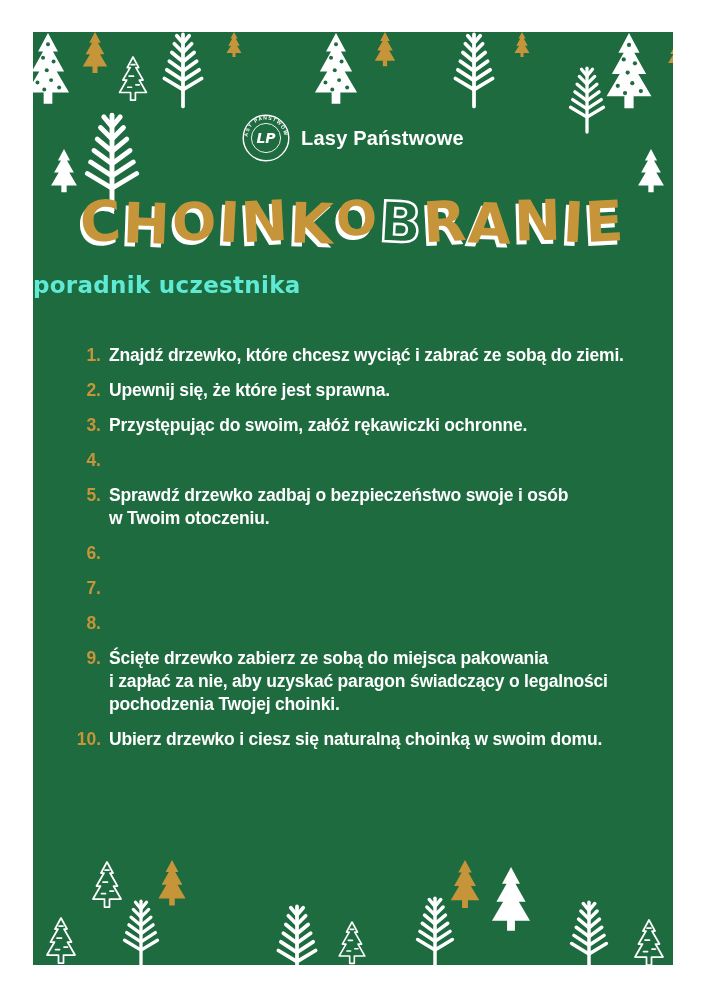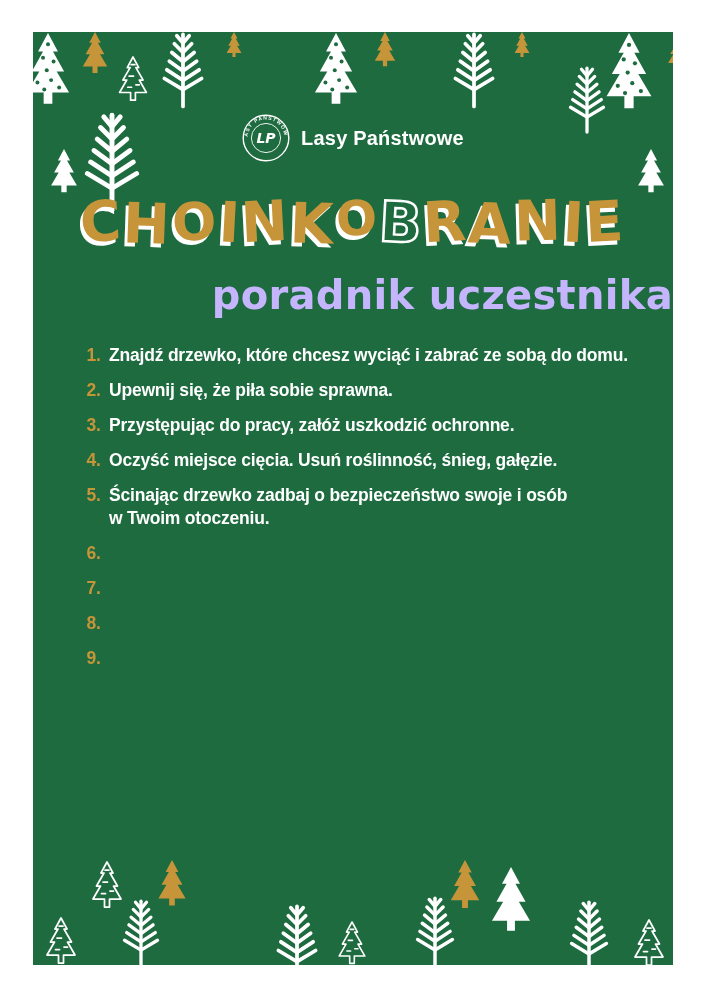--- a/index.html
+++ b/index.html
@@ -23,22 +23,22 @@
     color:var(--gold);letter-spacing:2px;white-space:nowrap;}
   .title-letter{display:inline-block;text-shadow:-3px 4px 0 #ffffff;}
   .title-letter:nth-child(4n+1){transform:rotate(-3deg);}
   .title-letter:nth-child(4n+2){transform:rotate(2deg) translateY(2px);}
   .title-letter:nth-child(4n+3){transform:rotate(-1.5deg) translateY(-1px);}
   .title-letter:nth-child(4n){transform:rotate(3deg) translateY(1px);}
   .title-letter:nth-child(3){font-size:.93em;}
   .title-letter:nth-child(7){font-size:.86em;vertical-align:5px;}
   .title-letter.outline{color:var(--green);-webkit-text-stroke:2.5px #ffffff;text-shadow:none;}
 
-  .subtitle{position:absolute;top:240px;left:0;width:100%;text-align:right;
-    font-family:"DejaVu Sans",sans-serif;font-weight:bold;font-size:40px;color:#c4b5fd;letter-spacing:.3px;}
+  .subtitle{position:absolute;top:240px;left:0;width:100%;text-align:left;
+    font-family:"DejaVu Sans",sans-serif;font-weight:bold;font-size:23px;color:#5eead4;letter-spacing:.3px;}
 
   .list{position:absolute;top:312px;left:34px;width:580px;list-style:none;}
   .list-item{display:flex;align-items:flex-start;margin-bottom:12px;}
   .item-number{flex:0 0 42px;width:42px;text-align:right;padding-right:8px;
     color:var(--gold);font-weight:bold;font-size:17.5px;line-height:23px;}
   .item-text{color:#fff;font-weight:bold;font-size:17.5px;line-height:23px;
     letter-spacing:-0.2px;white-space:pre-line;}
 
   .seal-ring{fill:none;stroke:#fff;}
   .seal-arc-text{fill:#fff;font-size:5px;font-weight:bold;letter-spacing:1.1px;font-family:"Liberation Sans",sans-serif;}
@@ -128,47 +128,53 @@
       <span class="logo-text">Lasy Państwowe</span>
     </div>
 
     <h1 class="title" id="title"><span class="title-letter">C</span><span class="title-letter">H</span><span class="title-letter">O</span><span class="title-letter">I</span><span class="title-letter">N</span><span class="title-letter">K</span><span class="title-letter">O</span><span class="title-letter outline">B</span><span class="title-letter">R</span><span class="title-letter">A</span><span class="title-letter">N</span><span class="title-letter">I</span><span class="title-letter">E</span></h1>
 
     <h2 class="subtitle">poradnik uczestnika</h2>
 
     <ol class="list" id="list">
         <li class="list-item">
           <span class="item-number">1.</span>
-          <span class="item-text">Znajdź drzewko, które chcesz wyciąć i zabrać ze sobą do domu.</span>
+          <span class="item-text">Znajdź drzewko, które chcesz wyciąć i zabrać ze sobą do ziemi.</span>
         </li>
         <li class="list-item">
           <span class="item-number">2.</span>
-          <span class="item-text">Upewnij się, że piła sobie sprawna.</span>
+          <span class="item-text">Upewnij się, że które jest sprawna.</span>
         </li>
         <li class="list-item">
           <span class="item-number">3.</span>
-          <span class="item-text">Przystępując do pracy, załóż uszkodzić ochronne.</span>
+          <span class="item-text">Przystępując do swoim, załóż rękawiczki ochronne.</span>
         </li>
         <li class="list-item">
           <span class="item-number">4.</span>
-          <span class="item-text">Oczyść miejsce cięcia. Usuń roślinność, śnieg, gałęzie.</span>
         </li>
         <li class="list-item">
           <span class="item-number">5.</span>
-          <span class="item-text">Ścinając drzewko zadbaj o bezpieczeństwo swoje i osób
+          <span class="item-text">Sprawdź drzewko zadbaj o bezpieczeństwo swoje i osób
 w Twoim otoczeniu.</span>
         </li>
         <li class="list-item">
           <span class="item-number">6.</span>
         </li>
         <li class="list-item">
           <span class="item-number">7.</span>
         </li>
         <li class="list-item">
           <span class="item-number">8.</span>
         </li>
         <li class="list-item">
           <span class="item-number">9.</span>
+          <span class="item-text">Ścięte drzewko zabierz ze sobą do miejsca pakowania
+i zapłać za nie, aby uzyskać paragon świadczący o legalności
+pochodzenia Twojej choinki.</span>
+        </li>
+        <li class="list-item">
+          <span class="item-number">10.</span>
+          <span class="item-text">Ubierz drzewko i ciesz się naturalną choinką w swoim domu.</span>
         </li>
       </ol>
 
   </div>
 </div>
 
 </body></html>

